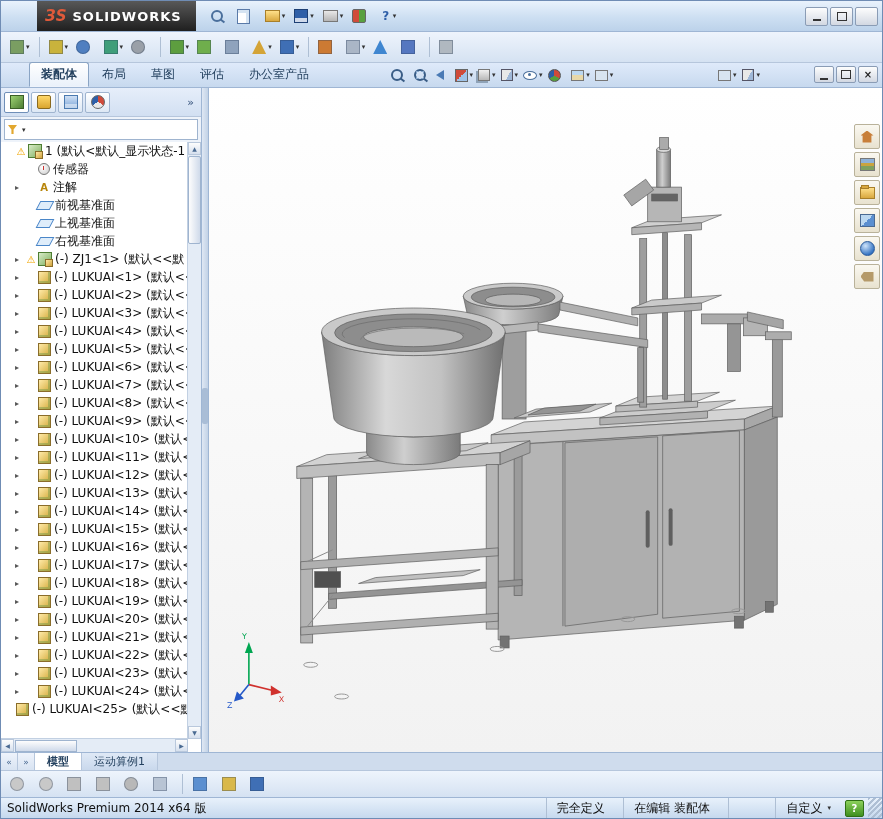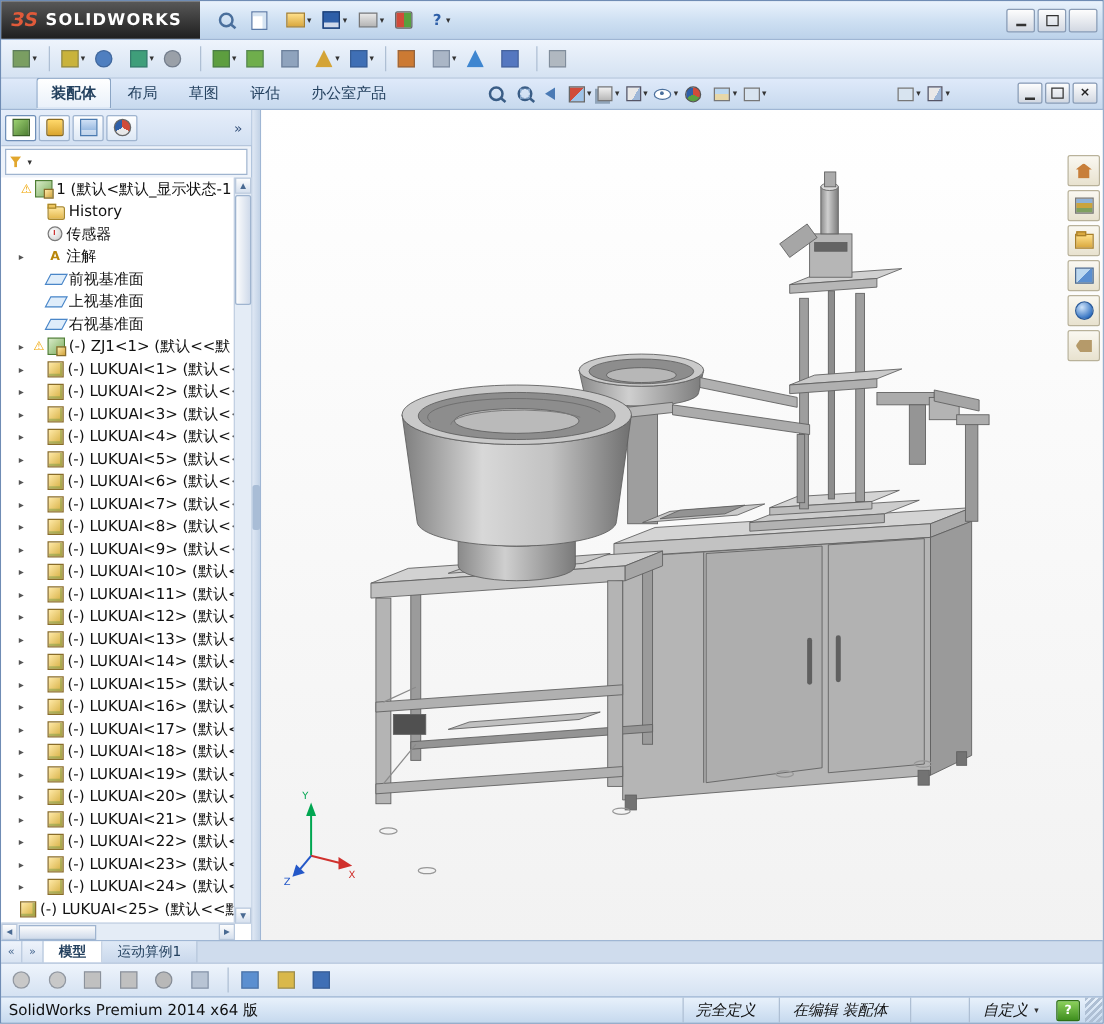--- a/index.html
+++ b/index.html
@@ -2,21 +2,21 @@
 <html><head>
 <meta charset="utf-8">
 <style>
   html,body{margin:0;padding:0;}
   body{width:883px;height:819px;overflow:hidden;background:#aebfd4;
        font-family:"DejaVu Sans","Liberation Sans",sans-serif;font-size:12px;color:#111;}
   .window{width:881px;height:817px;border:1px solid #6f8cb4;display:flex;flex-direction:column;background:#d5e2f2;}
 
   
   .titlebar{height:30px;flex:none;display:flex;align-items:center;
-            background:linear-gradient(#e9f2fc,#cddff2 55%,#bcd2ea);border-bottom:1px solid #9fb6d4;}
+            background:linear-gradient(#e9f2fc,#cddff2 55%,#bcd2ea);border-bottom:1px solid #9fb6d4;padding-left:36px;}
   .logo{height:100%;display:flex;align-items:center;background:linear-gradient(#585858,#1f1f1f);
         color:#fff;padding:0 14px 0 8px;gap:6px;}
   .logo-pre{font-style:italic;font-weight:bold;color:#e05a3a;font-size:15px;}
   .logo-name{font-weight:bold;letter-spacing:1px;font-size:13px;}
   .menus{display:flex;margin-left:6px;}
   .menu-item{padding:4px 8px;cursor:default;white-space:nowrap;}
   .tb-icons{display:flex;align-items:center;margin-left:12px;gap:3px;}
   .tb-btn{display:flex;align-items:center;padding:2px 3px;border-radius:2px;}
   .dd{font-size:7px;color:#333;margin-left:2px;}
   .win-ctrls{margin-left:auto;display:flex;gap:2px;padding-right:4px;}
@@ -154,21 +154,21 @@
   .dtabs{display:flex;}
   .dtab{padding:1px 12px;font-size:11px;color:#24415f;border-right:1px solid #b6c6dc;
         background:linear-gradient(#dfe9f6,#c9d8ec);display:flex;align-items:center;white-space:nowrap;}
   .dtab.active{background:#fff;font-weight:bold;}
 
   
   .bottombar{height:26px;flex:none;background:linear-gradient(#eef4fc,#d5e2f2);border-top:1px solid #b6c6dc;
              display:flex;align-items:center;padding:0 6px;gap:3px;}
   .statusbar{height:20px;flex:none;background:linear-gradient(#e8f1fb,#c6d9ee);border-top:1px solid #9fb6d4;
              display:flex;align-items:center;padding-left:6px;}
-  .sb-right{margin-left:auto;display:flex;height:100%;align-items:stretch;font-style:italic;}
+  .sb-right{margin-left:auto;display:flex;height:100%;align-items:stretch;}
   .seg{display:flex;align-items:center;padding:0 10px;border-left:1px solid #aebfd4;gap:3px;min-width:26px;white-space:nowrap;}
   .sb-chip{width:17px;height:15px;margin:0 4px;background:linear-gradient(#8cd15c,#3f8f1f);border:1px solid #2e6f14;
            border-radius:2px;color:#fff;font-size:10px;font-weight:bold;display:flex;align-items:center;justify-content:center;align-self:center;}
   .sb-grip{width:14px;height:100%;background:repeating-linear-gradient(135deg,#aebfd4 0 2px,transparent 2px 4px);}
 </style>
 </head>
 <body>
 
 <div class="window">
 
@@ -384,26 +384,20 @@
         <span class="funnel"></span>
         <span class="dd">▾</span>
       </div>
       <div class="tree-wrap">
         <div class="tree">
             <div class="tree-row">
     <span class="t-arrow" style="visibility: hidden;">▸</span>
     <span class="t-warn">⚠</span>
     <span class="t-icon ic-assembly"></span>
     <span class="t-label">1 (默认&lt;默认_显示状态-1</span>
-  </div>
-            <div class="tree-row">
-    <span class="t-arrow" style="visibility: hidden;">▸</span>
-    <span class="t-warn" style="visibility: hidden;">⚠</span>
-    <span class="t-icon ic-history"></span>
-    <span class="t-label">History</span>
   </div>
             <div class="tree-row">
     <span class="t-arrow" style="visibility: hidden;">▸</span>
     <span class="t-warn" style="visibility: hidden;">⚠</span>
     <span class="t-icon ic-sensor"></span>
     <span class="t-label">传感器</span>
   </div>
             <div class="tree-row">
     <span class="t-arrow">▸</span>
     <span class="t-warn" style="visibility: hidden;">⚠</span>

